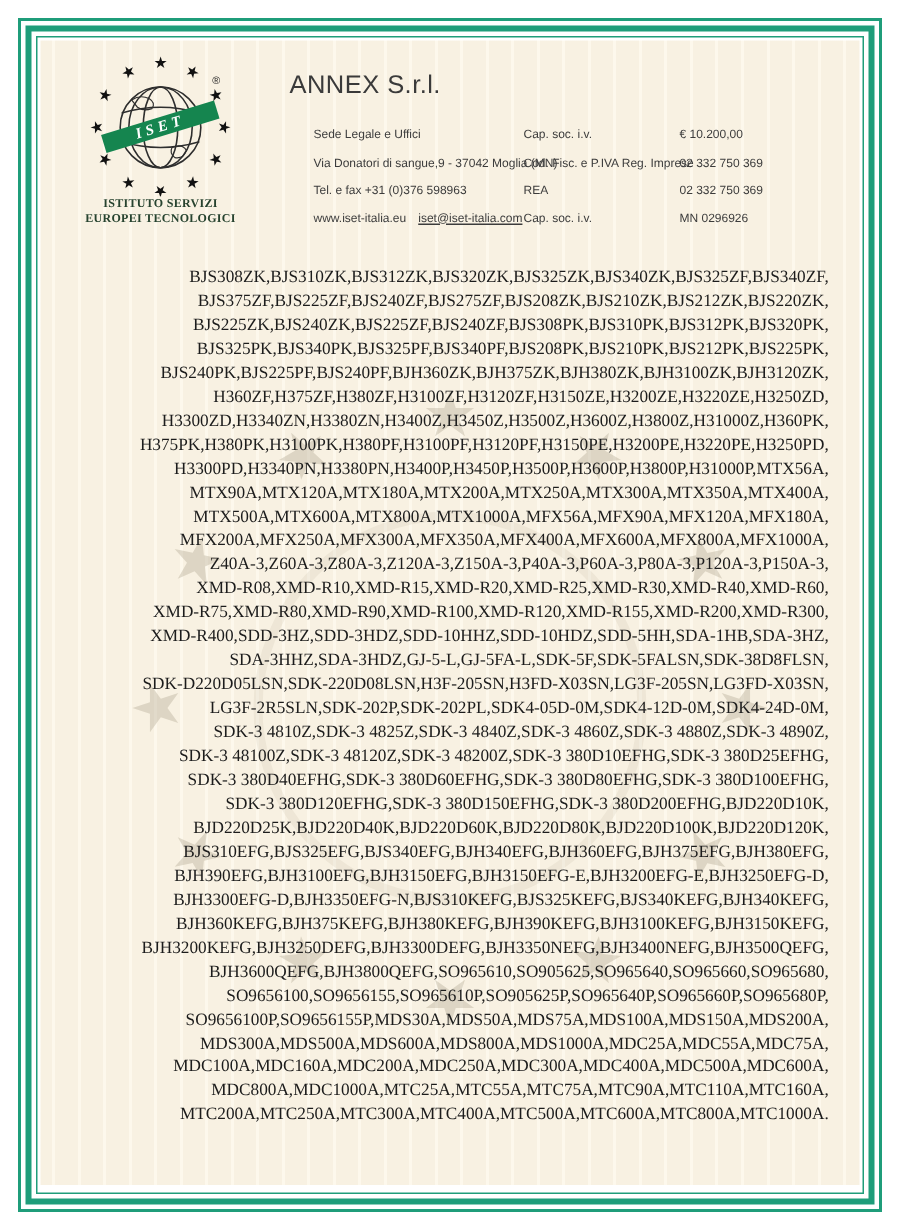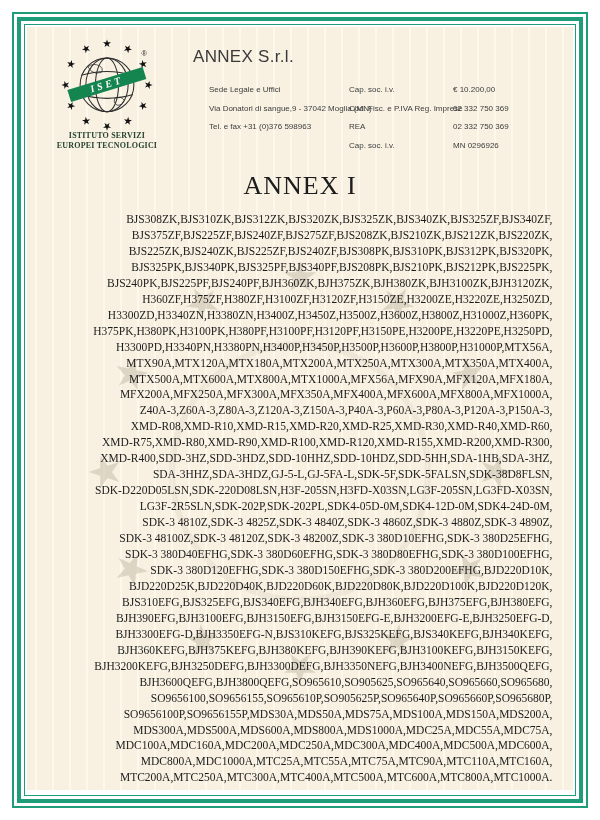--- a/index.html
+++ b/index.html
@@ -112,20 +112,22 @@
         <div>EUROPEI TECNOLOGICI</div>
       </div>
     </div>
 
     <div class="company-name">ANNEX S.r.l.</div>
 
     <div class="info-left">
       <div class="row">Sede Legale e Uffici</div>
       <div class="row">Via Donatori di sangue,9 - 37042 Moglia (MN)</div>
       <div class="row">Tel. e fax +31 (0)376 598963</div>
+      <div class="row"><span>www.iset-italia.eu</span><span class="email-link">iset@iset-italia.com</span>
+      </div>
     </div>
 
     <div class="info-right">
       <div class="row">
         <span class="lbl">Cap. soc. i.v.</span>
         <span class="val">€ 10.200,00</span>
       </div>
       <div class="row">
         <span class="lbl">Cod. Fisc. e P.IVA Reg. Imprese</span>
         <span class="val">02 332 750 369</span>
@@ -134,21 +136,20 @@
         <span class="lbl">REA</span>
         <span class="val">02 332 750 369</span>
       </div>
       <div class="row">
         <span class="lbl">Cap. soc. i.v.</span>
         <span class="val">MN 0296926</span>
       </div>
     </div>
   </div>
 
-  <div class="annex-title">ANNEX I</div>
 
   <div class="codes">BJS308ZK,BJS310ZK,BJS312ZK,BJS320ZK,BJS325ZK,BJS340ZK,BJS325ZF,BJS340ZF,
 BJS375ZF,BJS225ZF,BJS240ZF,BJS275ZF,BJS208ZK,BJS210ZK,BJS212ZK,BJS220ZK,
 BJS225ZK,BJS240ZK,BJS225ZF,BJS240ZF,BJS308PK,BJS310PK,BJS312PK,BJS320PK,
 BJS325PK,BJS340PK,BJS325PF,BJS340PF,BJS208PK,BJS210PK,BJS212PK,BJS225PK,
 BJS240PK,BJS225PF,BJS240PF,BJH360ZK,BJH375ZK,BJH380ZK,BJH3100ZK,BJH3120ZK,
 H360ZF,H375ZF,H380ZF,H3100ZF,H3120ZF,H3150ZE,H3200ZE,H3220ZE,H3250ZD,
 H3300ZD,H3340ZN,H3380ZN,H3400Z,H3450Z,H3500Z,H3600Z,H3800Z,H31000Z,H360PK,
 H375PK,H380PK,H3100PK,H380PF,H3100PF,H3120PF,H3150PE,H3200PE,H3220PE,H3250PD,
 H3300PD,H3340PN,H3380PN,H3400P,H3450P,H3500P,H3600P,H3800P,H31000P,MTX56A,

